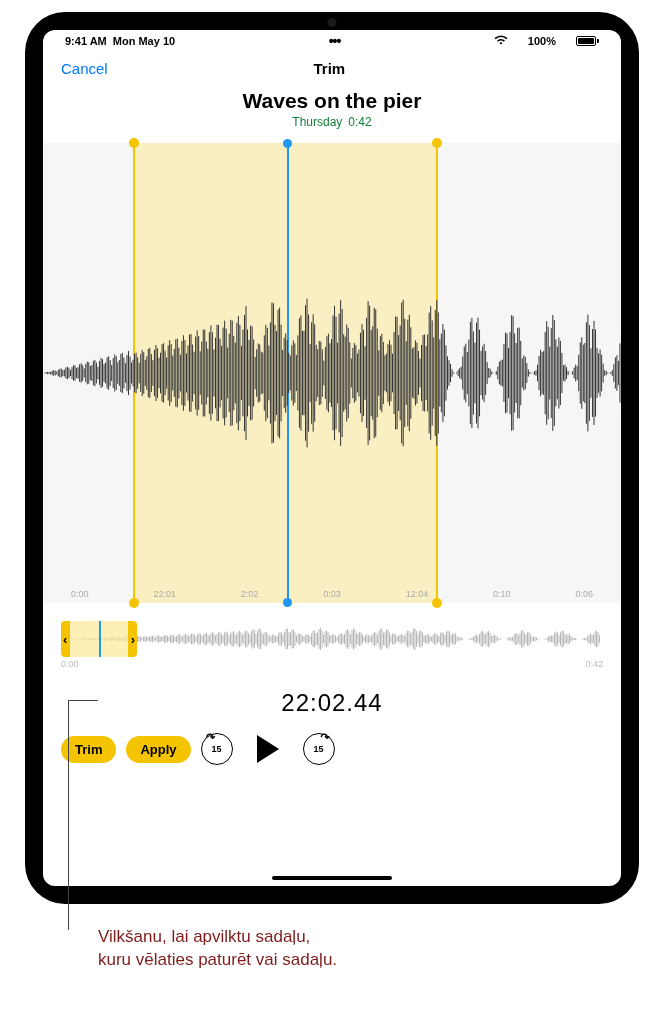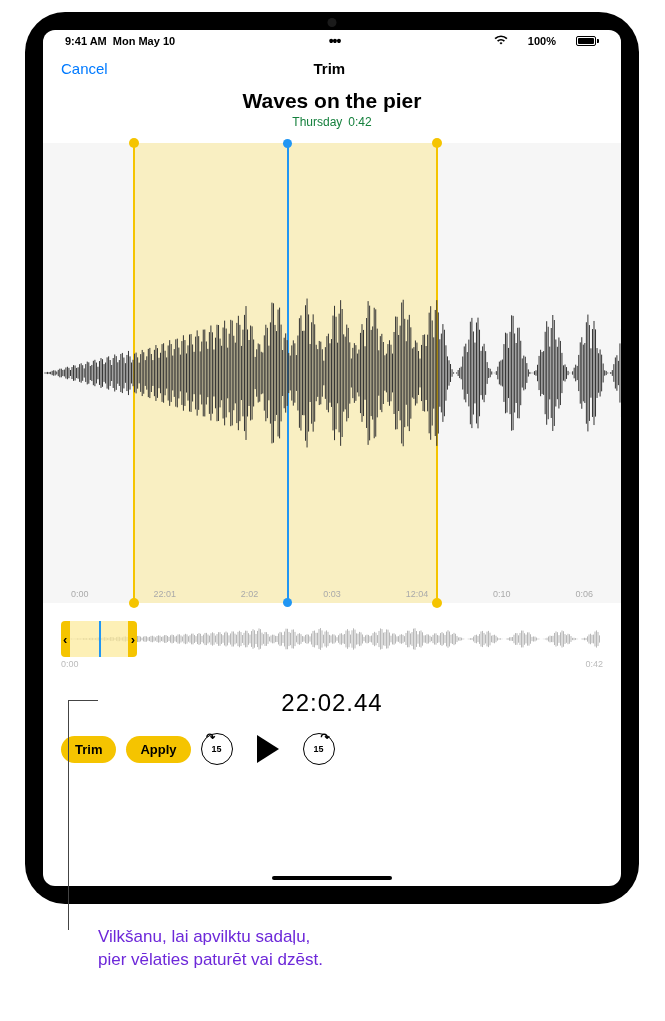--- a/index.html
+++ b/index.html
@@ -57,21 +57,21 @@
 .skip.fwd .arc { right:4px; }
 .play { width:0; height:0; border-left:22px solid #000; border-top:14px solid transparent; border-bottom:14px solid transparent; }
 .spacer { flex:1; }
 .apply { background:#e8e8e8; color:#b0b0b0; font-size:14px; font-weight:500; padding:8px 28px; border-radius:18px; border:none; }
 .ctr-group { display:flex; align-items:center; gap:24px; margin:0 auto; }
 
 .home { position:absolute; bottom:6px; left:50%; transform:translateX(-50%); width:120px; height:4px; background:#000; border-radius:3px; }
 
 .callout { position:absolute; left:68px; top:700px; width:1px; height:230px; background:#444; }
 .callout-h { position:absolute; top:0; left:0; width:30px; height:1px; background:#444; }
-.caption { position:absolute; left:98px; top:926px; font-size:17px; color:#6d28d9; line-height:1.35; max-width:430px; }
+.caption { position:absolute; left:98px; top:926px; font-size:17px; color:#7f1d1d; line-height:1.35; max-width:430px; }
 </style>
 </head>
 <body>
 
 <div class="device">
   <div class="camera"></div>
   <div class="screen">
 
     <div class="status-bar">
       <div class="status-left">
@@ -910,14 +910,14 @@
     </div>
 
     <div class="home"></div>
   </div>
 </div>
 
 <div class="callout">
     <div class="callout-h"></div>
   </div>
 <div class="caption">
-  <span>Vilkšanu, lai apvilktu sadaļu,</span><br><span>pier vēlaties paturēt vai dzēst.</span>
+  <span>Vilkšanu, lai apvilktu sadaļu,</span><br><span>kuru vēlaties paturēt vai sadaļu.</span>
 </div>
 
 </body></html>

